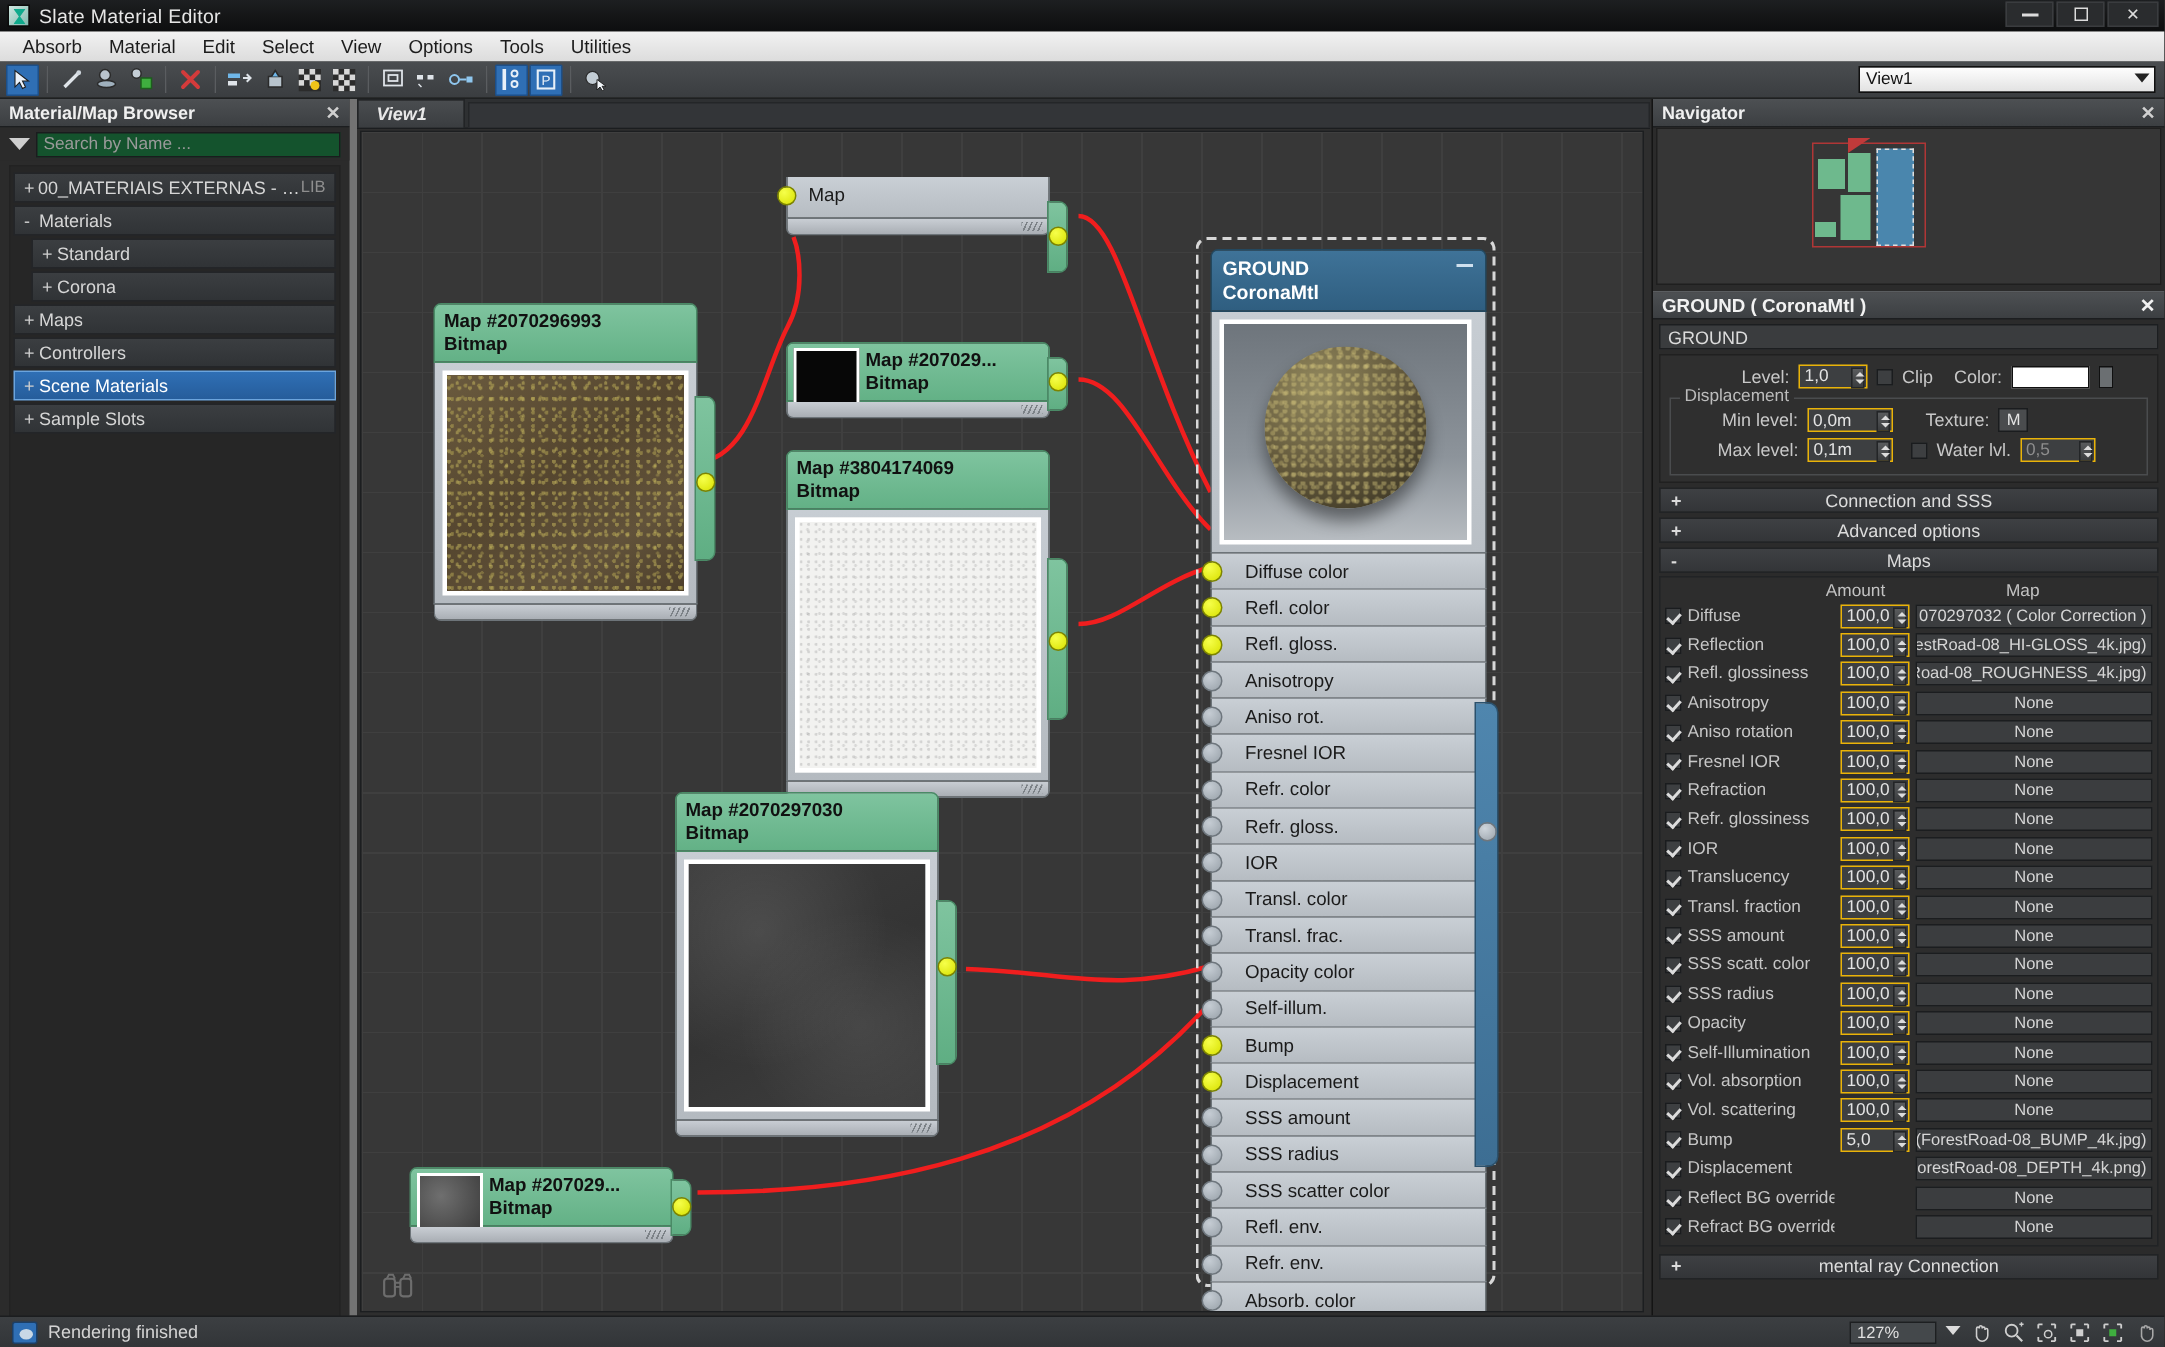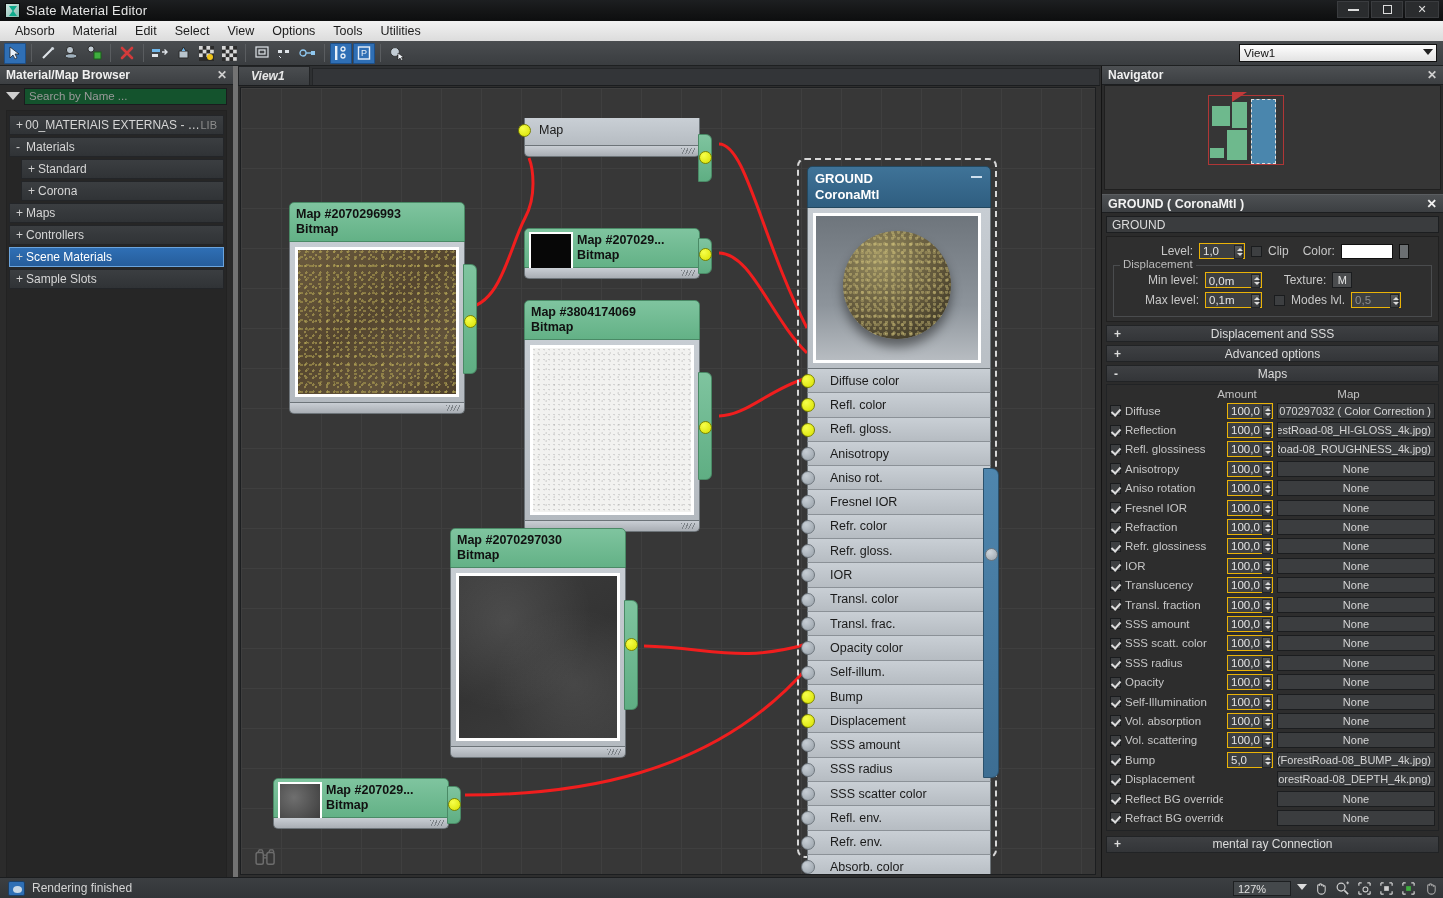--- a/index.html
+++ b/index.html
@@ -695,33 +695,33 @@
               <span>M</span>
             </div>
         </div>
         <div class="frow" style="padding-left:25px;">
           <span>Max level:</span>
           <div class="spin" style="width:57px;">
             <span>0,1m</span>
               <span class="ar"></span>
           </div>
           <div class="cbx" style="margin-left:6px;"></div>
-          <span>Modes lvl.</span>
+          <span>Water lvl.</span>
           <div class="spin" style="width:50px;color:#8e8e8e;">
             <span>0,5</span>
               <span class="ar"></span>
           </div>
         </div>
       </div>
     </div>
 
     <div id="rollouts">
         <div class="rollbar">
           <span class="pm">+</span>
-          <span>Displacement and SSS</span>
+          <span>Connection and SSS</span>
         </div>
         <div class="rollbar">
           <span class="pm">+</span>
           <span>Advanced options</span>
         </div>
         <div class="rollbar">
           <span class="pm">-</span>
           <span>Maps</span>
         </div>
       </div>

